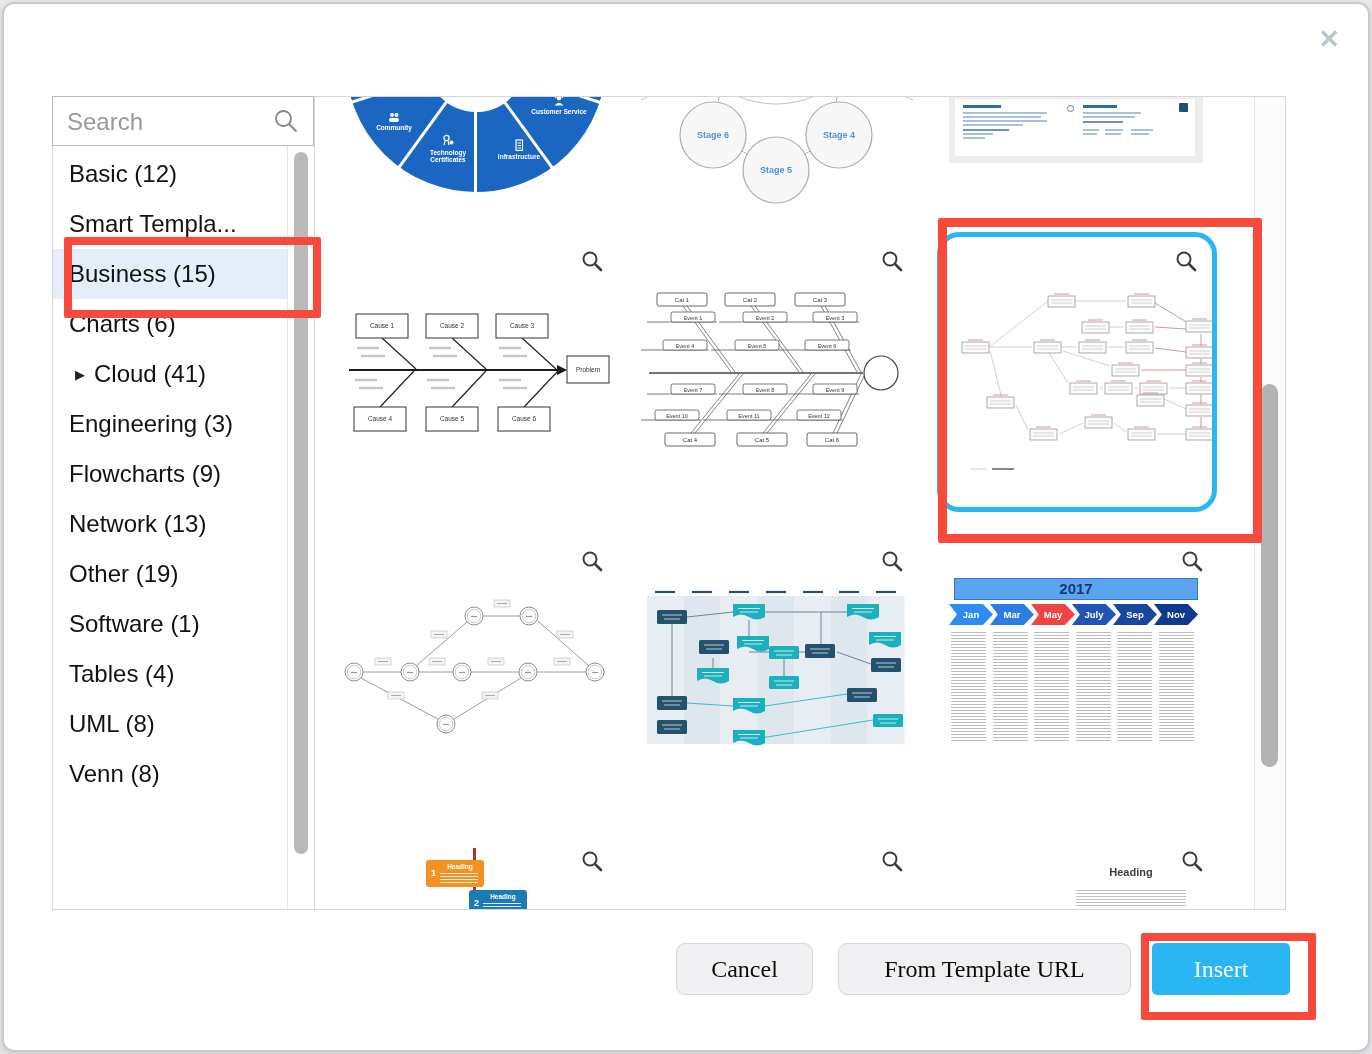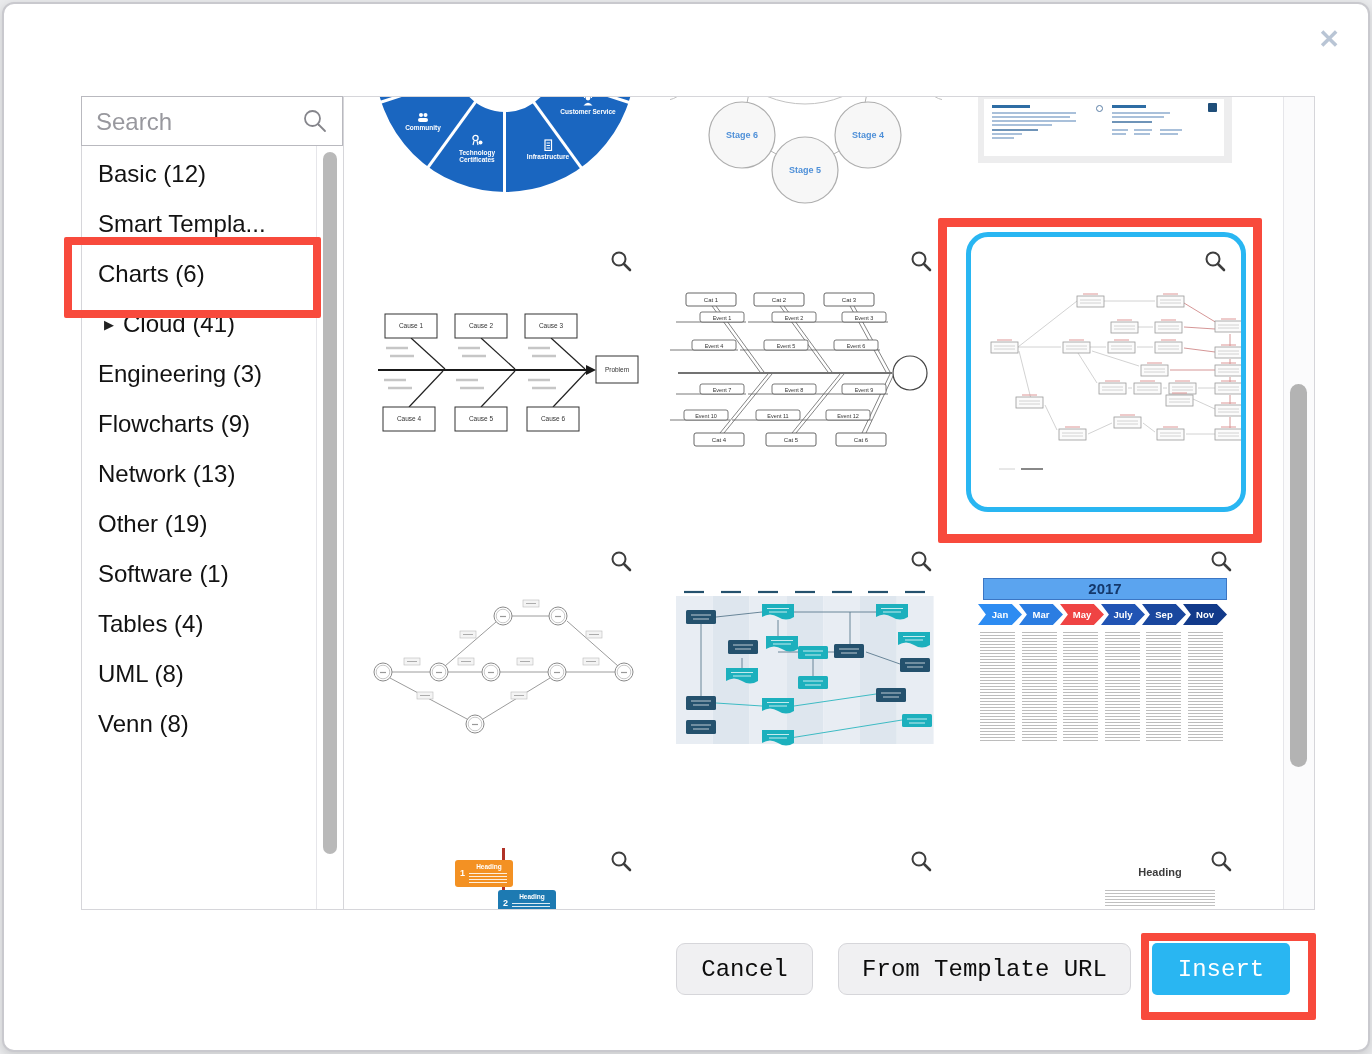--- a/index.html
+++ b/index.html
@@ -1,19 +1,19 @@
 <!DOCTYPE html>
 <html><head>
 <meta charset="utf-8">
 <style>
   html,body{margin:0;padding:0}
   body{width:1372px;height:1054px;background:#e9eaec;font-family:"Liberation Sans",sans-serif;position:relative;overflow:hidden}
   .screen{position:absolute;inset:2px;background:#fff;border:2px solid #c9c9ce;border-radius:12px;box-shadow:0 3px 10px rgba(0,0,0,.14)}
   .close{position:absolute;top:22px;right:28px;font-size:26px;font-weight:bold;color:#b9c5d5;cursor:pointer;line-height:1}
-  .panel{position:absolute;left:77px;top:92px;width:1234px;height:814px;border:1px solid #d6d6da;box-sizing:border-box}
+  .panel{position:absolute;left:48px;top:92px;width:1234px;height:814px;border:1px solid #d6d6da;box-sizing:border-box}
   
   .sidebar{position:absolute;left:0;top:0;width:262px;height:812px;border-right:1px solid #d6d6da;box-sizing:border-box}
   .searchbox{position:absolute;left:-1px;top:-1px;width:262px;height:50px;border:1px solid #b9b9bf;background:#fff;box-sizing:border-box}
   .searchbox input{position:absolute;left:12px;top:2px;width:190px;height:44px;border:none;outline:none;font-size:24px;color:#333;font-family:"Liberation Sans",sans-serif;background:transparent}
   .searchbox input::placeholder{color:#98989e}
   .smag{position:absolute;right:14px;top:11px}
   .cats{position:absolute;left:0;top:52px;width:234px;margin:0;padding:0;list-style:none}
   .cats li{height:50px;line-height:50px;padding-left:16px;font-size:24px;color:#121212;white-space:nowrap;overflow:hidden;text-overflow:ellipsis;cursor:pointer}
   .cats li.selected{background:#e4eefa}
   .cats .arr{display:inline-block;font-size:13px;color:#222;margin:0 9px 0 6px;vertical-align:3px}
@@ -55,21 +55,21 @@
   .hstep{position:absolute;width:58px;height:27px;border-radius:3px;color:#fff}
   .hstep .num{position:absolute;left:5px;top:8px;font-size:9px;font-weight:bold}
   .hstep .ttl{position:absolute;left:14px;top:3px;width:40px;text-align:center;font-size:6.5px;font-weight:bold}
   .hstep .body{position:absolute;left:14px;top:13px;width:38px;height:10px;background:repeating-linear-gradient(to bottom,rgba(255,255,255,.85) 0 1px,transparent 1px 3px)}
   .hs1{left:85px;top:12px;background:#f39123}
   .hs2{left:128px;top:42px;background:#1d7ab2}
   
   .ht-title{position:absolute;left:130px;top:18px;width:120px;text-align:center;font-size:11px;font-weight:bold;color:#3c3c3c}
   .ht-para{position:absolute;left:135px;top:42px;width:110px;height:18px;background:repeating-linear-gradient(to bottom,#b0b0b0 0 1px,transparent 1px 3px);opacity:.8}
   
-  .btn{position:absolute;top:939px;height:52px;border-radius:9px;background:#f0f0f2;border:1px solid #d6d6da;font-size:24px;color:#0c0c0c;font-family:Liberation Mono, monospace;cursor:pointer}
+  .btn{position:absolute;top:939px;height:52px;border-radius:9px;background:#f0f0f2;border:1px solid #d6d6da;font-size:24px;color:#0c0c0c;font-family:Liberation Serif, serif;cursor:pointer}
   #btn-cancel{left:672px;width:137px}
   #btn-fromurl{left:834px;width:293px}
   #btn-insert{left:1148px;width:138px;background:#29b6f2;color:#fff;border:none;border-radius:5px}
   
   .anno{position:absolute;border-style:solid;border-color:#f84a3c;border-radius:2px;pointer-events:none}
   #anno-business{left:60px;top:233px;width:241px;height:65px;border-width:8px}
   #anno-template{left:934px;top:214px;width:306px;height:307px;border-width:9px}
   #anno-insert{left:1137px;top:929px;width:159px;height:71px;border-width:8px}
   
   .t55{font:5.5px "Liberation Sans",sans-serif;fill:#333}
@@ -90,20 +90,21 @@
       <div class="searchbox">
         <input type="text" placeholder="Search" style="">
         <svg class="smag" width="26" height="26" viewBox="0 0 26 26">
           <circle cx="10.5" cy="10.5" r="7.5" fill="none" stroke="#85858b" stroke-width="1.8"></circle>
           <line x1="16.5" y1="16.5" x2="23" y2="23" stroke="#85858b" stroke-width="1.8" stroke-linecap="round"></line>
         </svg>
       </div>
       <ul class="cats">
         <li><span>Basic (12)</span></li>
         <li><span>Smart Templa...</span></li>
+        <li class="selected"><span>Business (15)</span></li>
         <li><span>Charts (6)</span></li>
         <li><span class="arr">▶</span><span>Cloud (41)</span></li>
         <li><span>Engineering (3)</span></li>
         <li><span>Flowcharts (9)</span></li>
         <li><span>Network (13)</span></li>
         <li><span>Other (19)</span></li>
         <li><span>Software (1)</span></li>
         <li><span>Tables (4)</span></li>
         <li><span>UML (8)</span></li>
         <li><span>Venn (8)</span></li>

